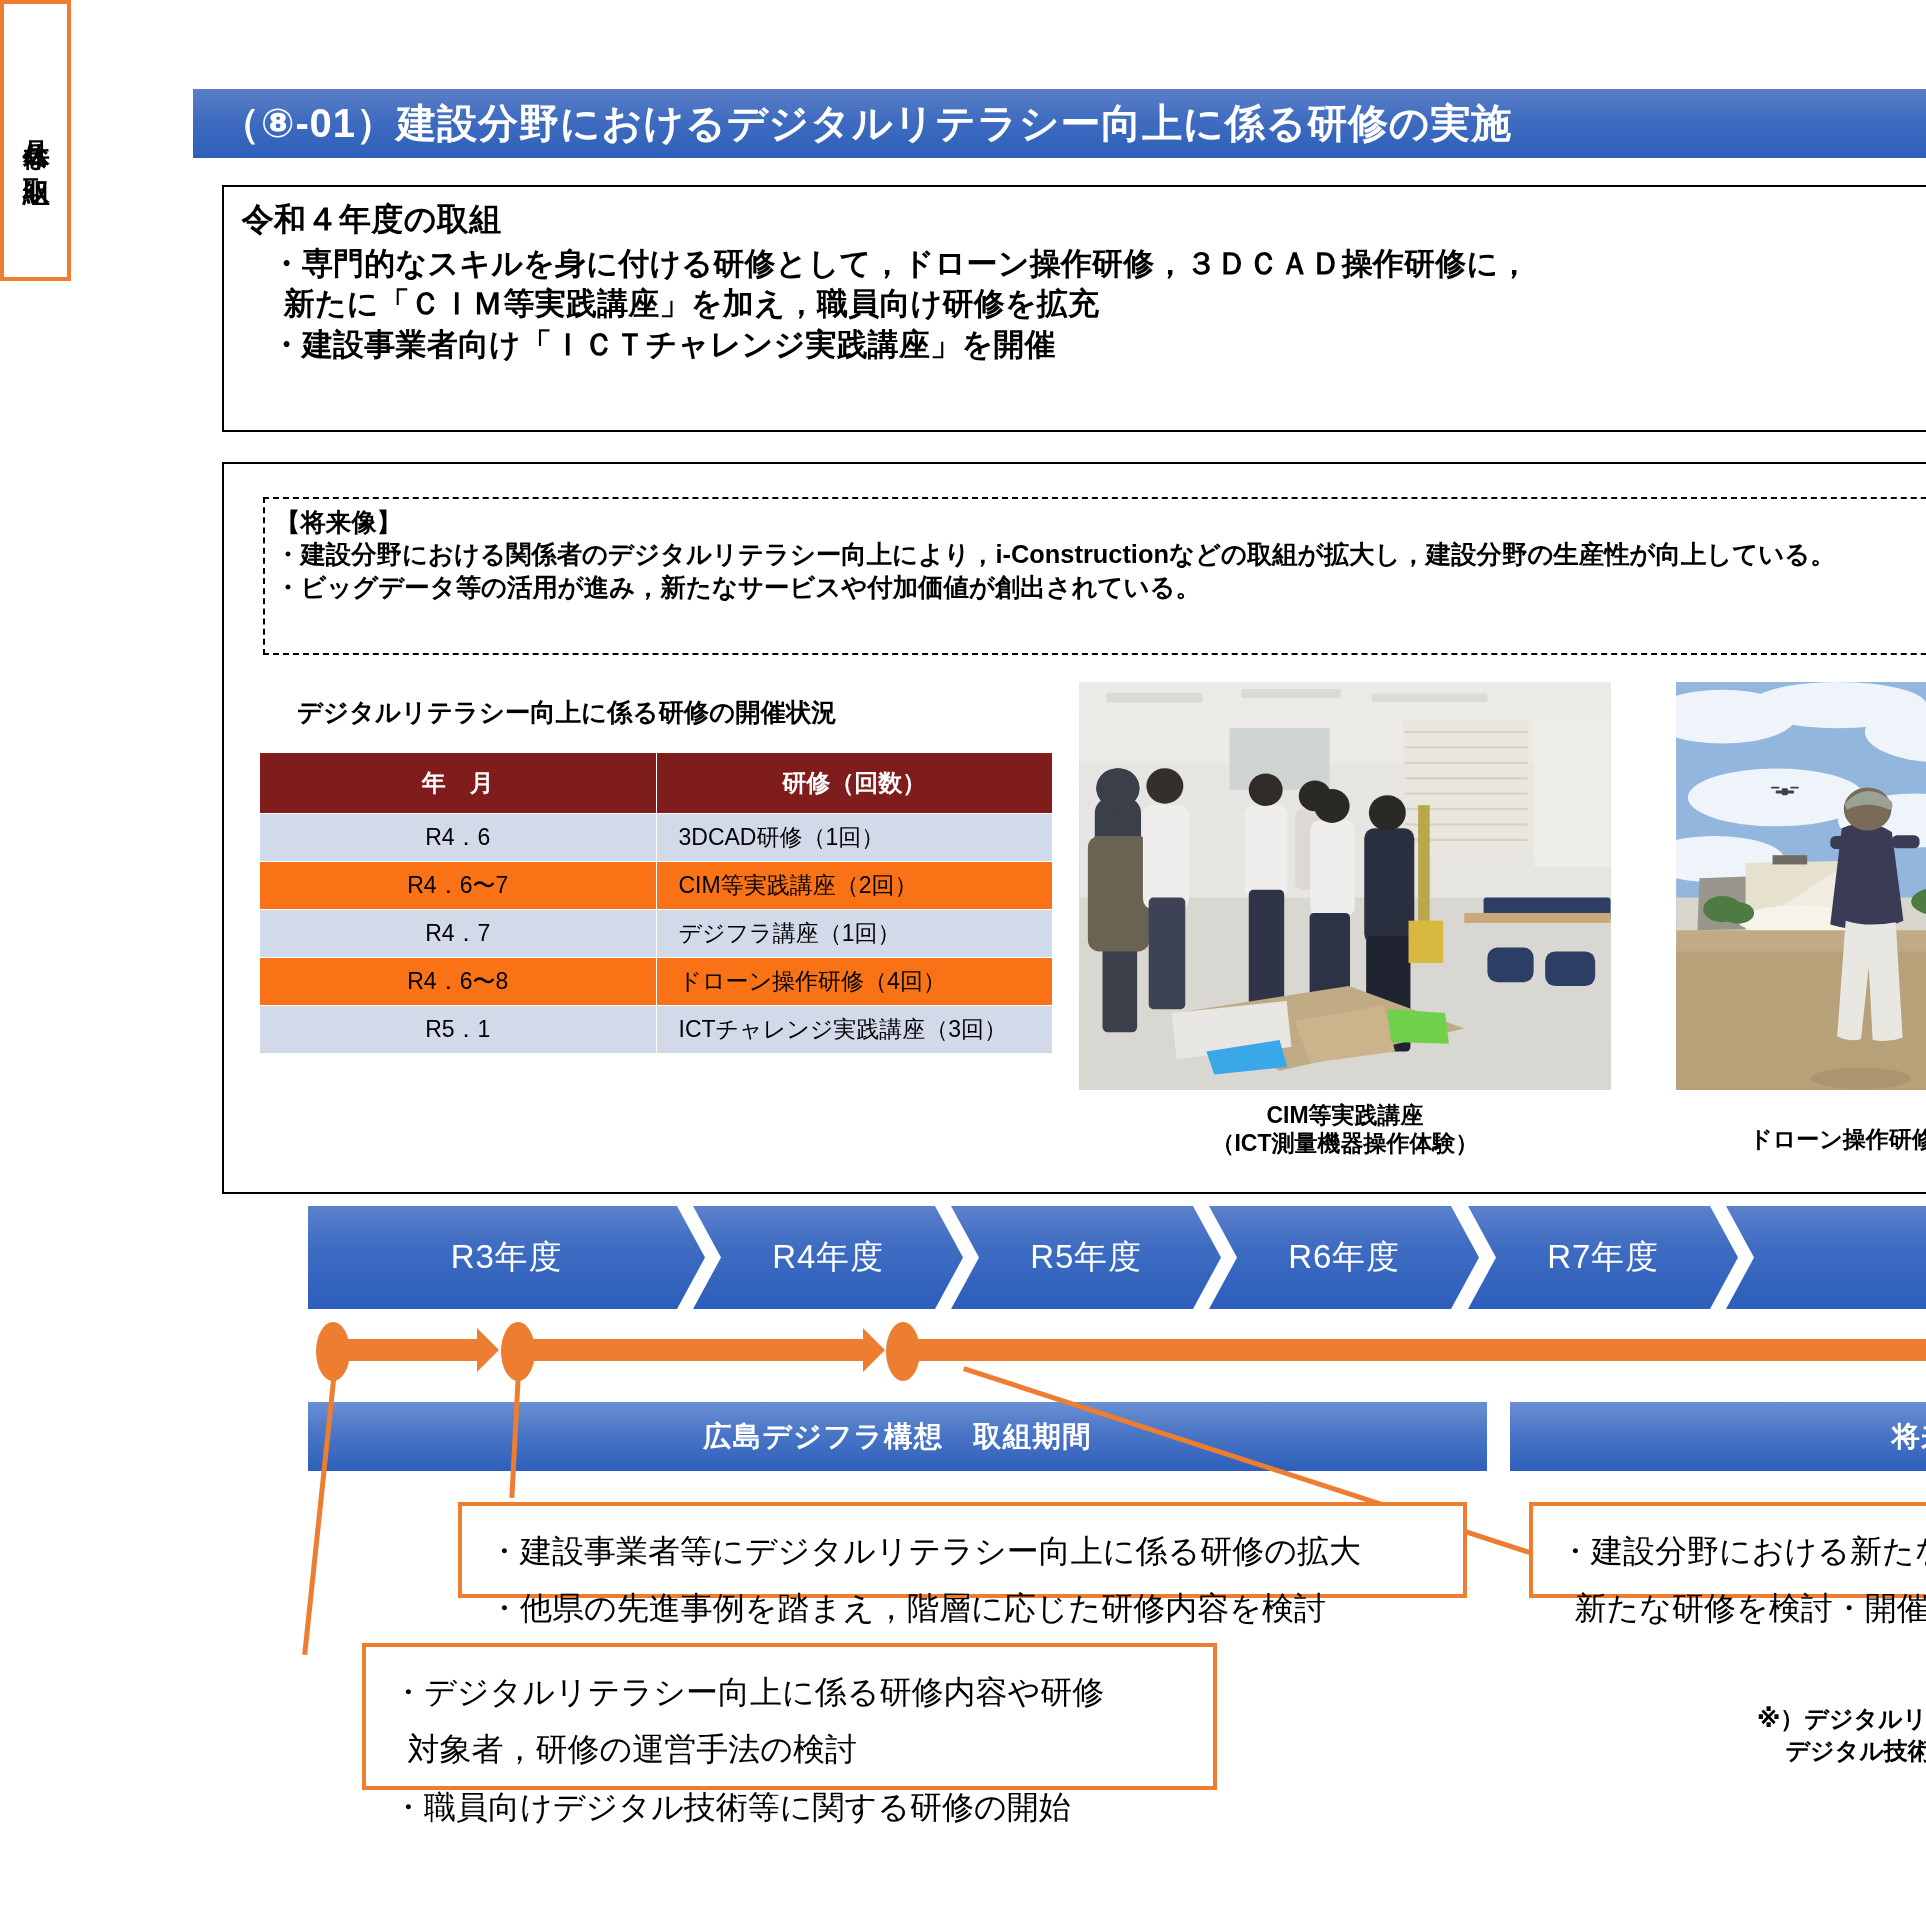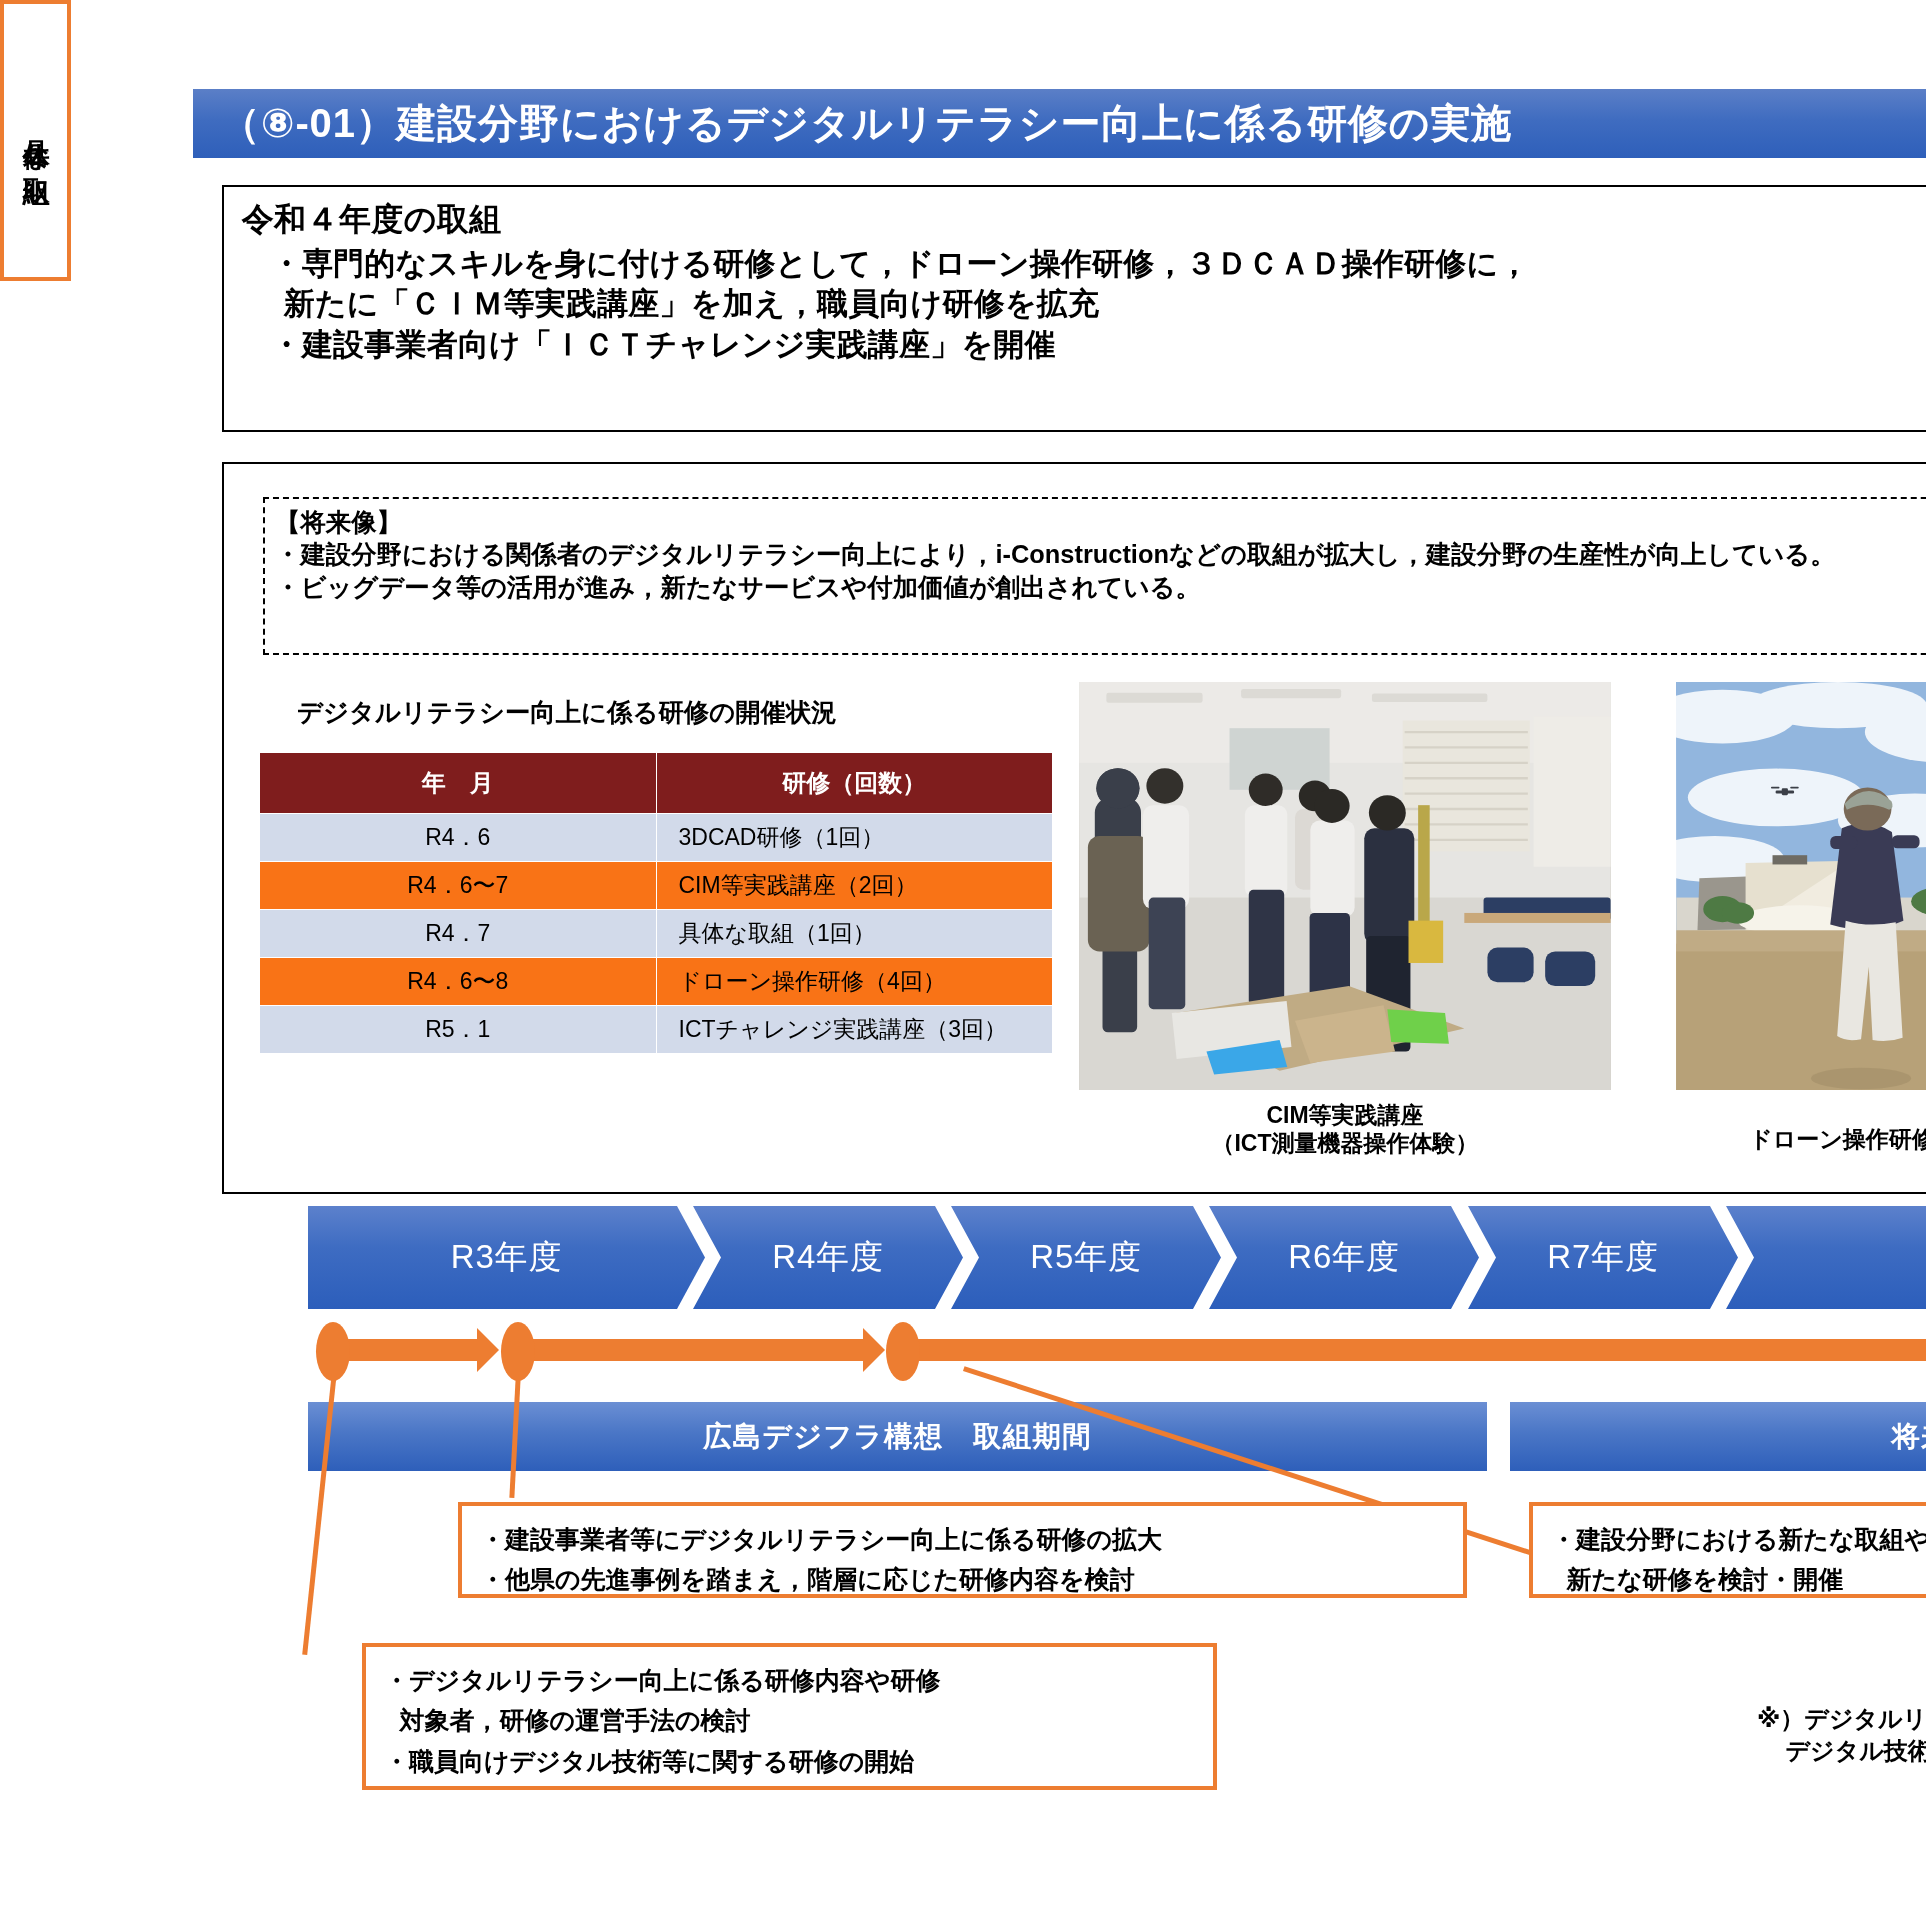--- a/index.html
+++ b/index.html
@@ -107,21 +107,21 @@
     display:flex;align-items:center;justify-content:center;
   }
   .pbar span{color:#fff;font-size:28.5px;font-weight:700;letter-spacing:1.2px;white-space:nowrap;}
 
   
   .ocall{
     position:absolute;border:4.2px solid #ED7D31;background:#fff;box-sizing:border-box;
     padding:8.5px 10px;
   }
   .ocall p{
-    margin:8px;font-size:25px;font-weight:700;line-height:1.30;letter-spacing:0px;
+    margin:16px;font-size:32px;font-weight:400;line-height:1.30;letter-spacing:0px;
     white-space:nowrap;
   }
   .ocall p.indent{padding-left:15.4px;}
 
   #label-gutai{
     left:219px;top:1502px;width:71px;height:281px;
     border:4.2px solid #ED7D31;background:#fff;box-sizing:border-box;
     display:flex;align-items:center;justify-content:center;
   }
   #label-gutai span{
@@ -174,21 +174,21 @@
     <tr class="odd">
       <td class="c0">R4．6</td>
       <td class="c1">3DCAD研修（1回）</td>
     </tr>
     <tr class="even">
       <td class="c0">R4．6〜7</td>
       <td class="c1">CIM等実践講座（2回）</td>
     </tr>
     <tr class="odd">
       <td class="c0">R4．7</td>
-      <td class="c1">具体な取組（1回）</td>
+      <td class="c1">デジフラ講座（1回）</td>
     </tr>
     <tr class="even">
       <td class="c0">R4．6〜8</td>
       <td class="c1">ドローン操作研修（4回）</td>
     </tr>
     <tr class="odd">
       <td class="c0">R5．1</td>
       <td class="c1">ICTチャレンジ実践講座（3回）</td>
     </tr>
   </tbody>

